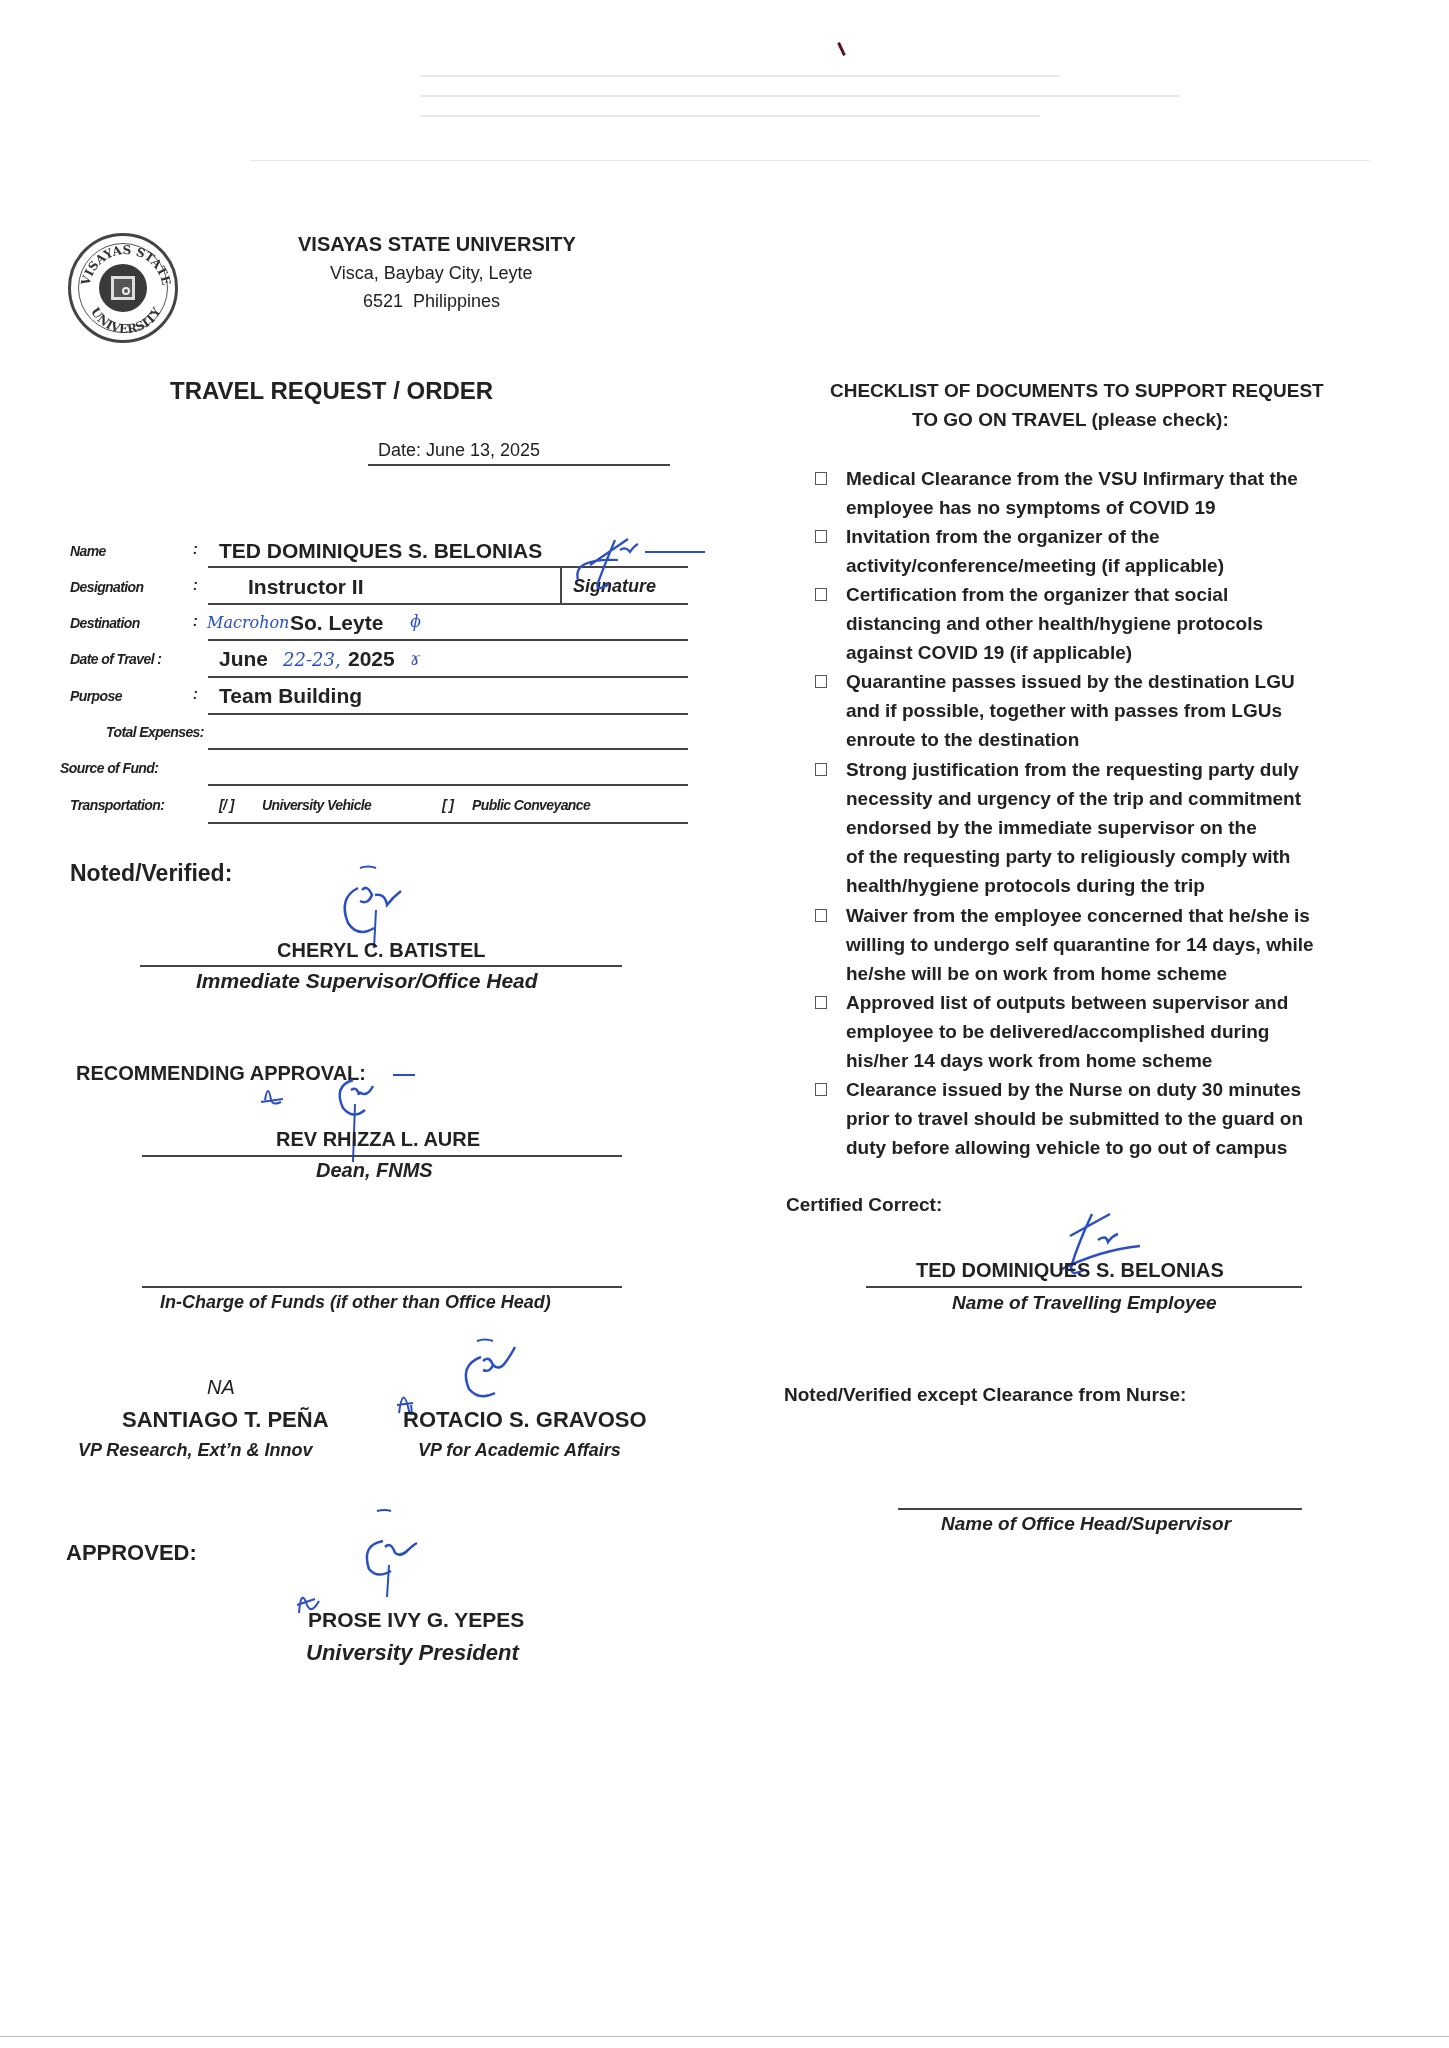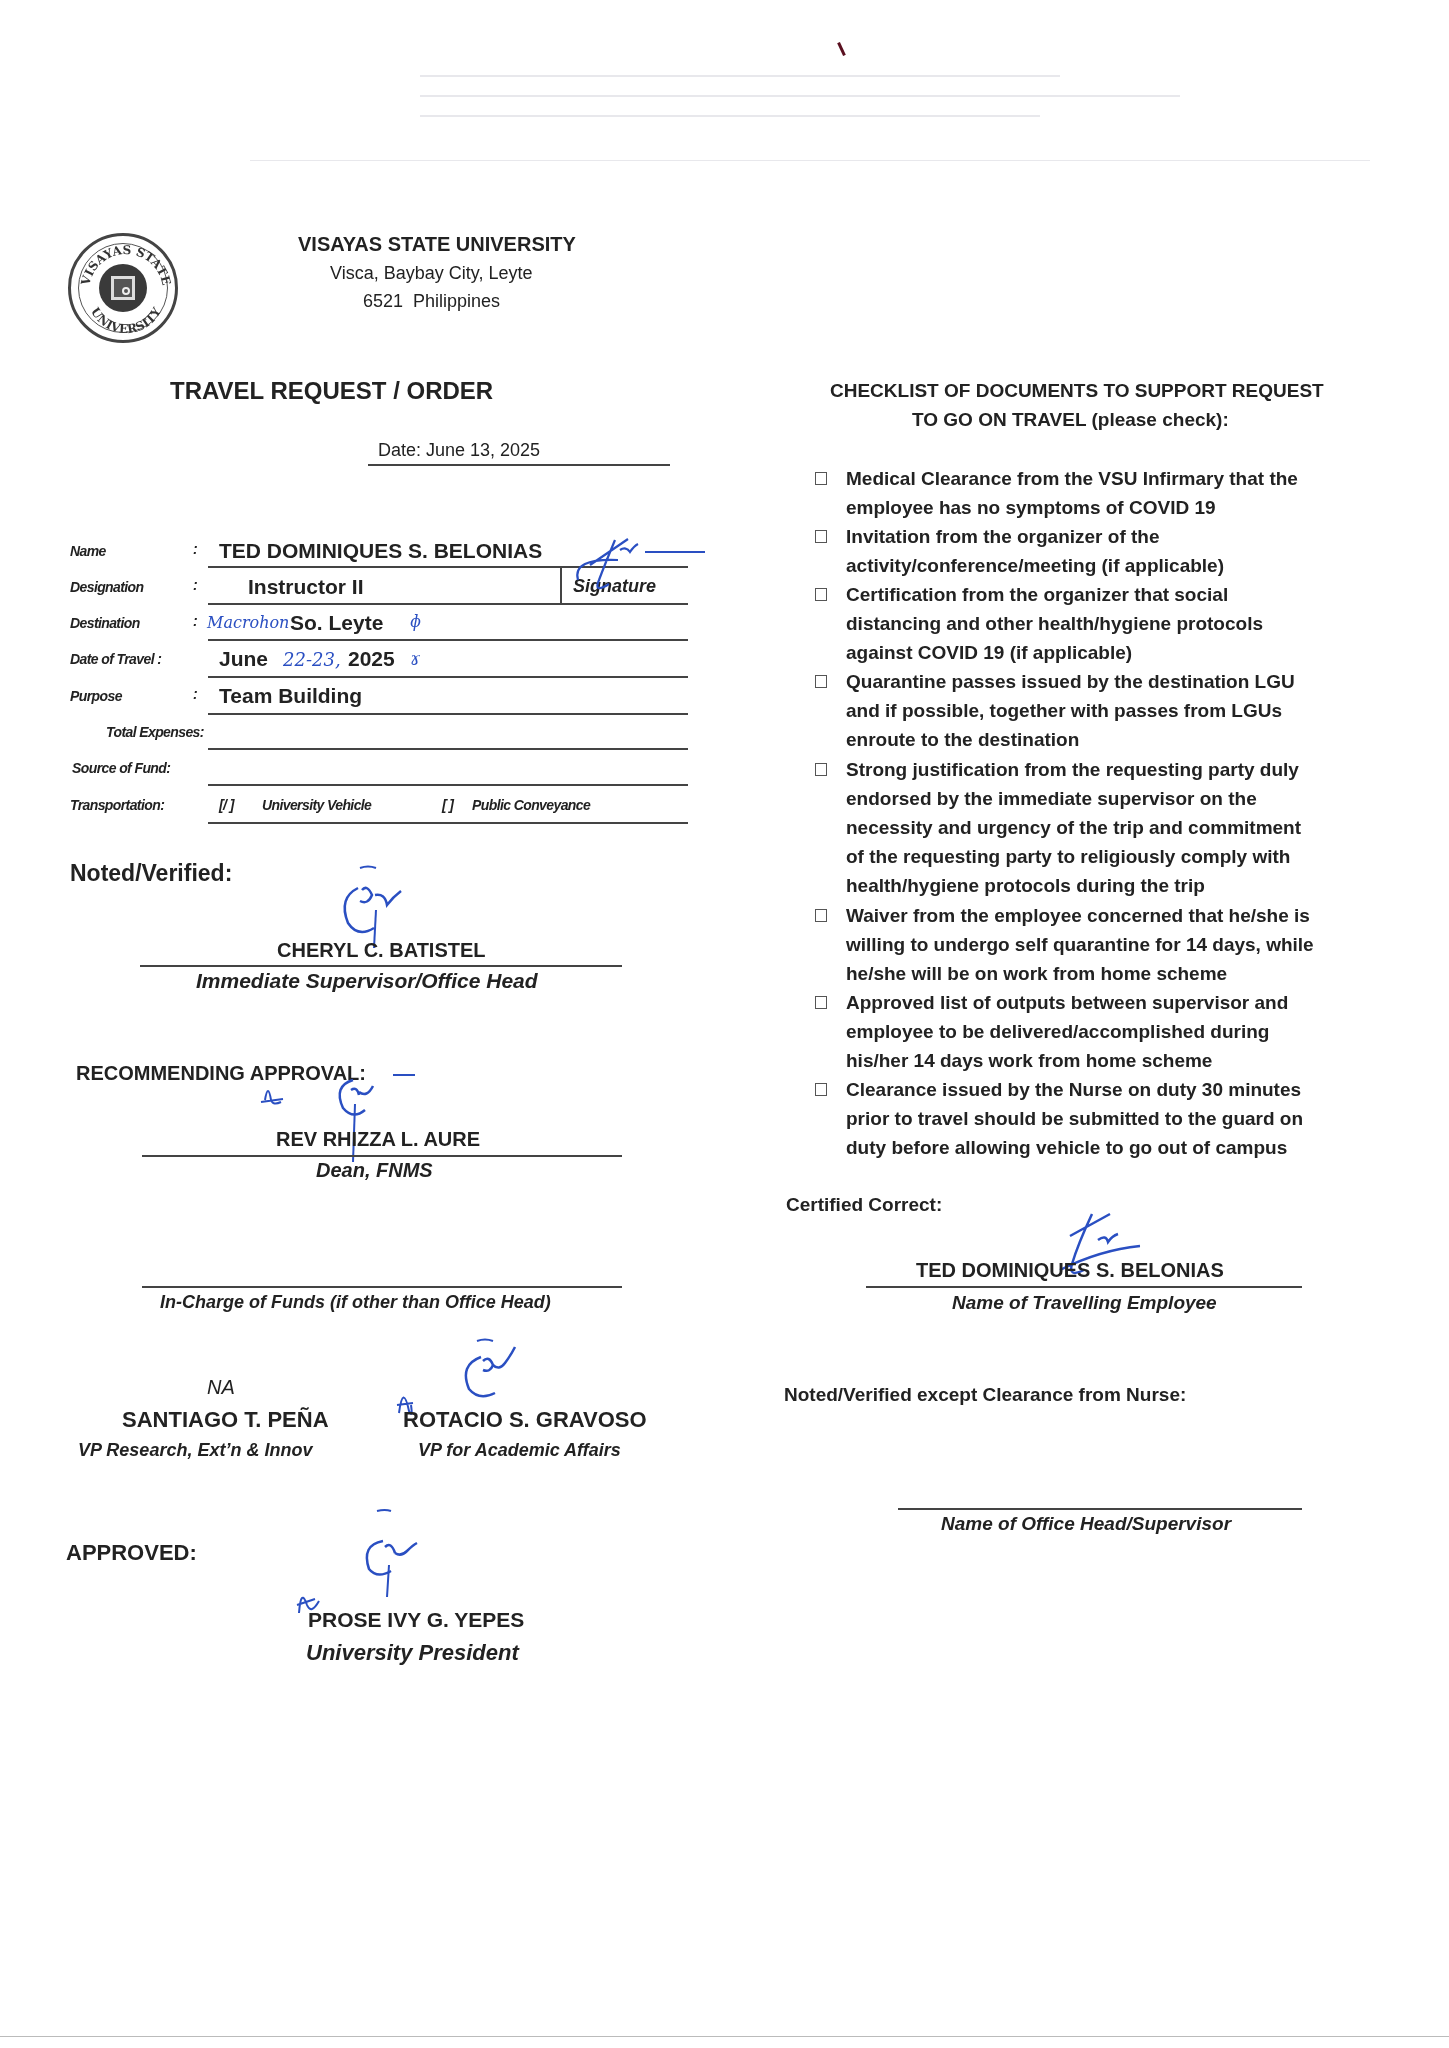--- a/index.html
+++ b/index.html
@@ -106,21 +106,21 @@
 
 <div class="abs field-label" style="left:70px; top:688px;">Purpose</div>
 <div class="abs field-label" style="left:193px; top:686px;">:</div>
 <div class="abs field-value" style="left:219px; top:684px;">Team Building</div>
 <div class="line" style="left:208px; top:713px; width:480px;"></div>
 
 <div class="abs field-label" style="left:68px; top:724px;margin-left:38px;">Total Expenses:</div>
 <div class="abs field-value" style="left:219px; top:720px;"></div>
 <div class="line" style="left:208px; top:748px; width:480px;"></div>
 
-<div class="abs field-label" style="left:72px; top:760px;">Source of Fund:</div>
+<div class="abs field-label" style="left:60px; top:760px;">Source of Fund:</div>
 <div class="abs field-value" style="left:219px; top:756px;"></div>
 <div class="line" style="left:208px; top:784px; width:480px;"></div>
 
 <div class="abs field-label" style="left:70px; top:797px;">Transportation:</div>
 <div class="abs field-label" style="left:219px; top:797px;">[/ ]</div>
 <div class="abs field-label" style="left:262px; top:797px;">University Vehicle</div>
 <div class="abs field-label" style="left:442px; top:797px;">[ ]</div>
 <div class="abs field-label" style="left:472px; top:797px;">Public Conveyance</div>
 <div class="line" style="left:208px; top:822px; width:480px;"></div>
 
@@ -196,22 +196,22 @@
   <span class="cb" style="left:815px; top:675px;"></span>
   <div class="chk-text" style="top:667px;">
     <div>Quarantine passes issued by the destination LGU</div>
       <div>and if possible, together with passes from LGUs</div>
       <div>enroute to the destination</div>
   </div>
 
   <span class="cb" style="left:815px; top:763px;"></span>
   <div class="chk-text" style="top:755px;">
     <div>Strong justification from the requesting party duly</div>
+      <div>necessity and urgency of the trip and commitment</div>
       <div>endorsed by the immediate supervisor on the</div>
-      <div>necessity and urgency of the trip and commitment</div>
       <div>of the requesting party to religiously comply with</div>
       <div>health/hygiene protocols during the trip</div>
   </div>
 
   <span class="cb" style="left:815px; top:909px;"></span>
   <div class="chk-text" style="top:901px;">
     <div>Waiver from the employee concerned that he/she is</div>
       <div>willing to undergo self quarantine for 14 days, while</div>
       <div>he/she will be on work from home scheme</div>
   </div>

